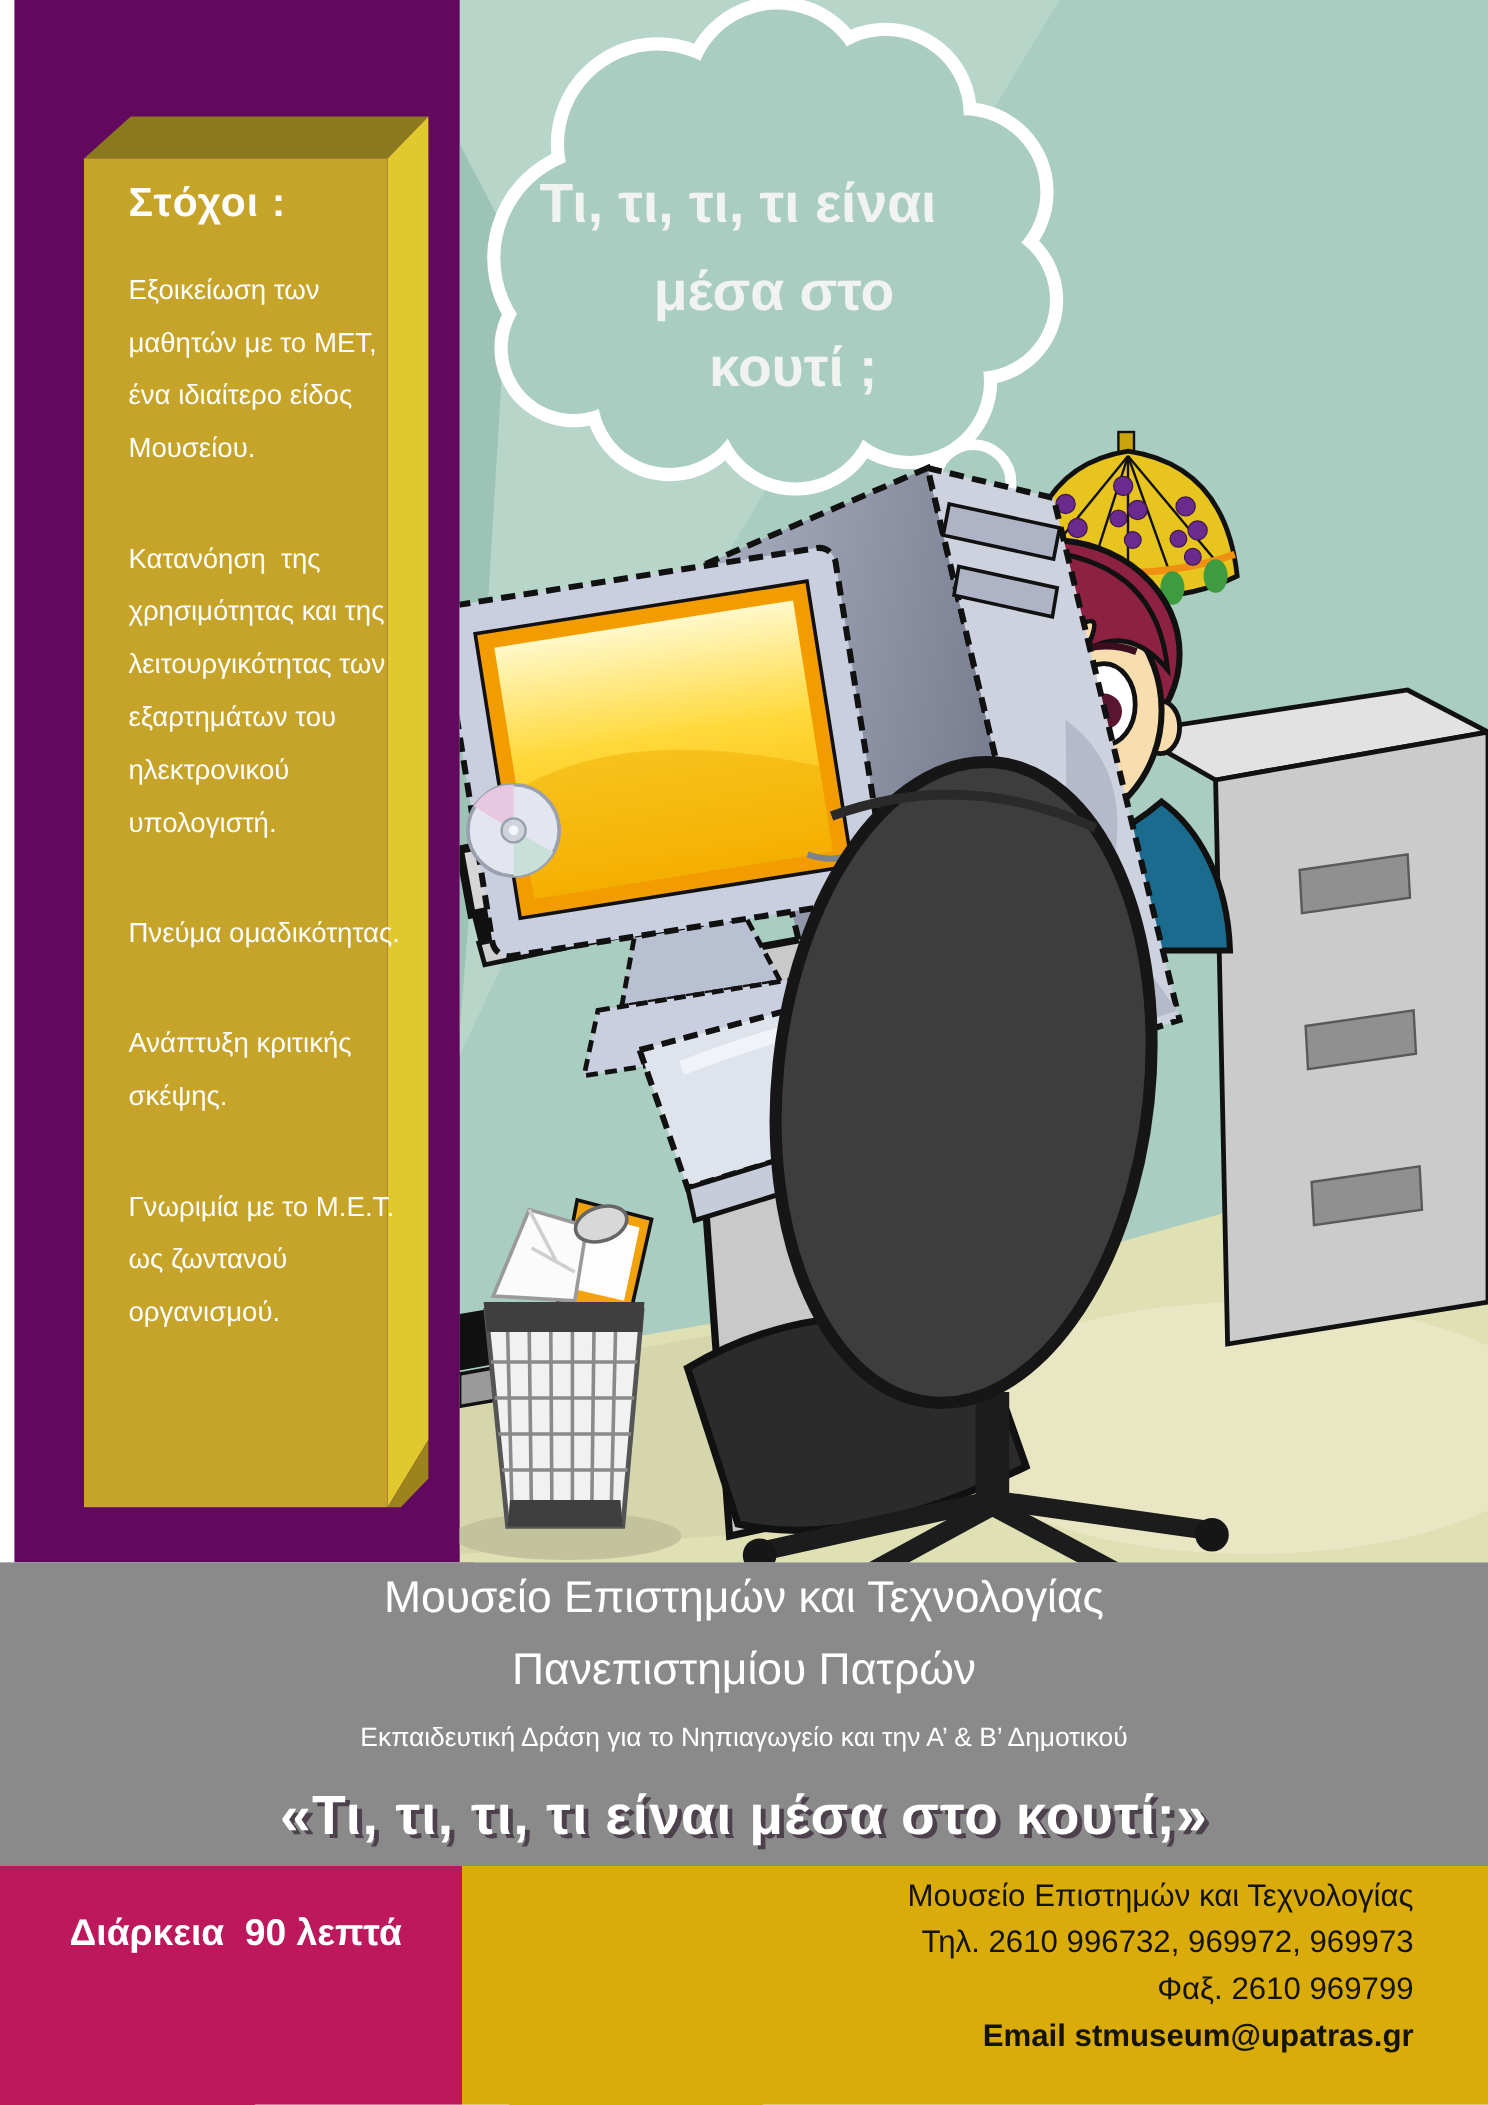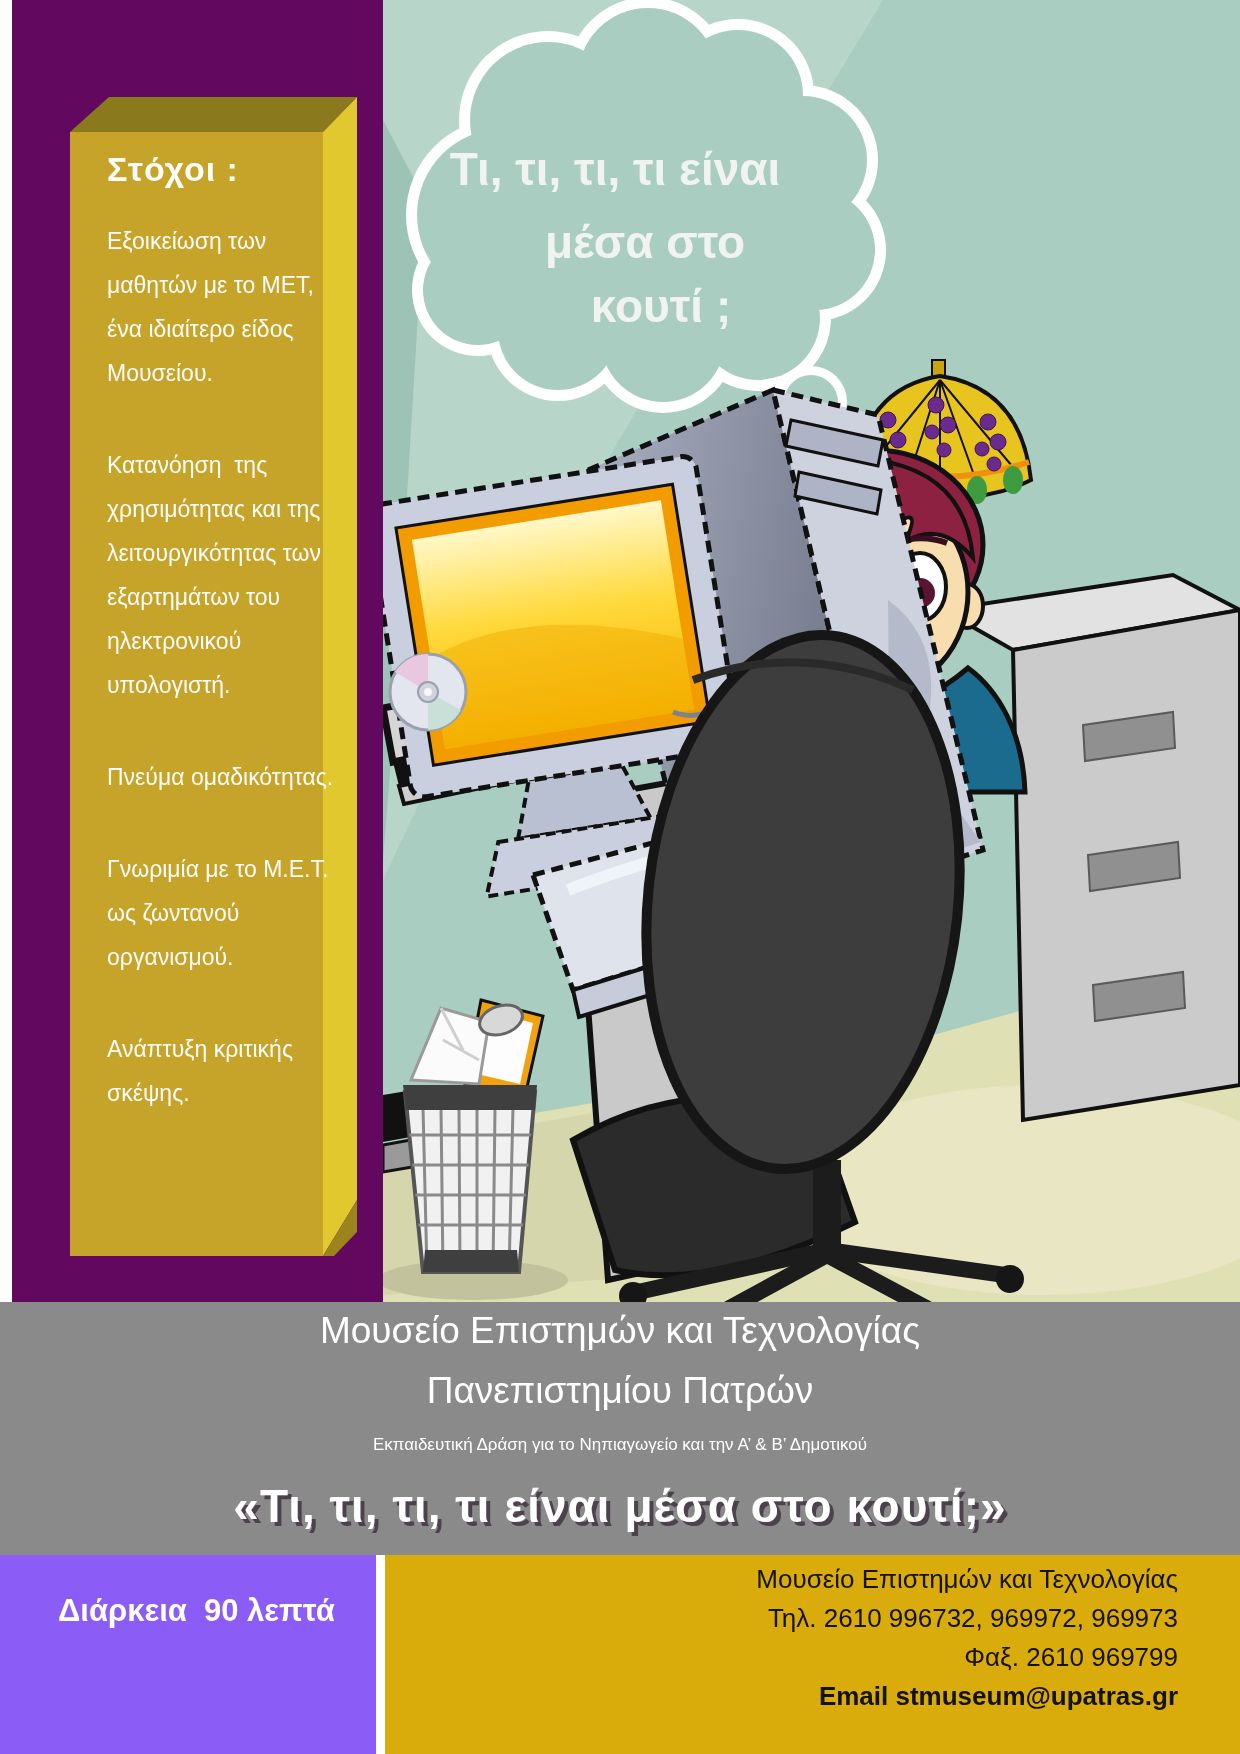--- a/index.html
+++ b/index.html
@@ -12,24 +12,24 @@
   .goal-text h2{margin:0 0 30px 0;font-size:34px;font-weight:700;letter-spacing:1px;}
   .goal-text p{margin:0 0 48px 0;font-size:23px;line-height:44px;font-weight:400;white-space:pre-wrap;}
   
   .illustration{left:383px;top:0;width:857px;height:1302px;}
   .illustration svg{display:block;}
   .bubble-text{fill:#f1f3f1;font-size:46px;font-weight:600;font-family:"Liberation Sans",sans-serif;}
   
   .gray-band{left:0;top:1302px;width:1240px;height:253px;background:#8a8a8a;color:#ffffff;display:flex;flex-direction:column;align-items:center;}
   .band-l1{margin-top:8px;font-size:37px;font-weight:500;}
   .band-l2{margin-top:18px;font-size:37px;font-weight:500;}
-  .band-l3{margin-top:23px;font-size:17px;font-weight:400;}
+  .band-l3{margin-top:23px;font-size:22px;font-weight:400;}
   .band-l4{margin-top:24px;font-size:46px;font-weight:700;text-shadow:4px 4px 0 #4d414d;letter-spacing:1px;text-align:right;}
   
-  .footer-purple{left:0;top:1555px;width:344px;height:199px;background:#8b5cf6;padding-left:32px;}
+  .footer-purple{left:0;top:1555px;width:385px;height:199px;background:#be185d;}
   .duration{position:absolute;left:58px;top:38px;color:#ffffff;font-size:31px;font-weight:600;white-space:pre-wrap;}
   .footer-gold{left:385px;top:1555px;width:855px;height:199px;background:#d9ac0c;color:#141200;}
   .contact{position:absolute;right:62px;top:8px;text-align:right;font-size:26px;line-height:33px;}
   .contact div{margin-bottom:6px;font-weight:500;}
   .contact .email{font-weight:700;}
 </style>
 </head>
 <body>
 
 <div class="abs" style="left:0;top:0;width:1240px;height:1754px;">
@@ -43,22 +43,22 @@
 
       <polygon points="311,1256 345,1200 345,1232 322,1256" fill="#9c831c"></polygon>
 
       <rect x="58" y="132" width="253" height="1124" fill="#c6a429"></rect>
     </svg>
     <div class="abs goal-text">
       <h2>Στόχοι :</h2>
       <p>Εξοικείωση των μαθητών με το ΜΕΤ, ένα ιδιαίτερο είδος Μουσείου.</p>
       <p>Κατανόηση  της χρησιμότητας και της λειτουργικότητας των εξαρτημάτων του ηλεκτρονικού υπολογιστή.</p>
       <p>Πνεύμα ομαδικότητας.</p>
+      <p>Ανάπτυξη κριτικής σκέψης.</p>
       <p>Γνωριμία με το Μ.Ε.Τ. ως ζωντανού οργανισμού.</p>
-      <p>Ανάπτυξη κριτικής σκέψης.</p>
     </div>
   </div>
 
   <div class="abs illustration">
   <svg width="857" height="1302" viewBox="0 0 857 1302">
     <defs>
       <linearGradient id="screenGrad" x1="0" y1="0" x2="0" y2="1">
         <stop offset="0" stop-color="#fff8c8"></stop>
             <stop offset="0.45" stop-color="#ffd93a"></stop>
             <stop offset="1" stop-color="#f8b600"></stop>

